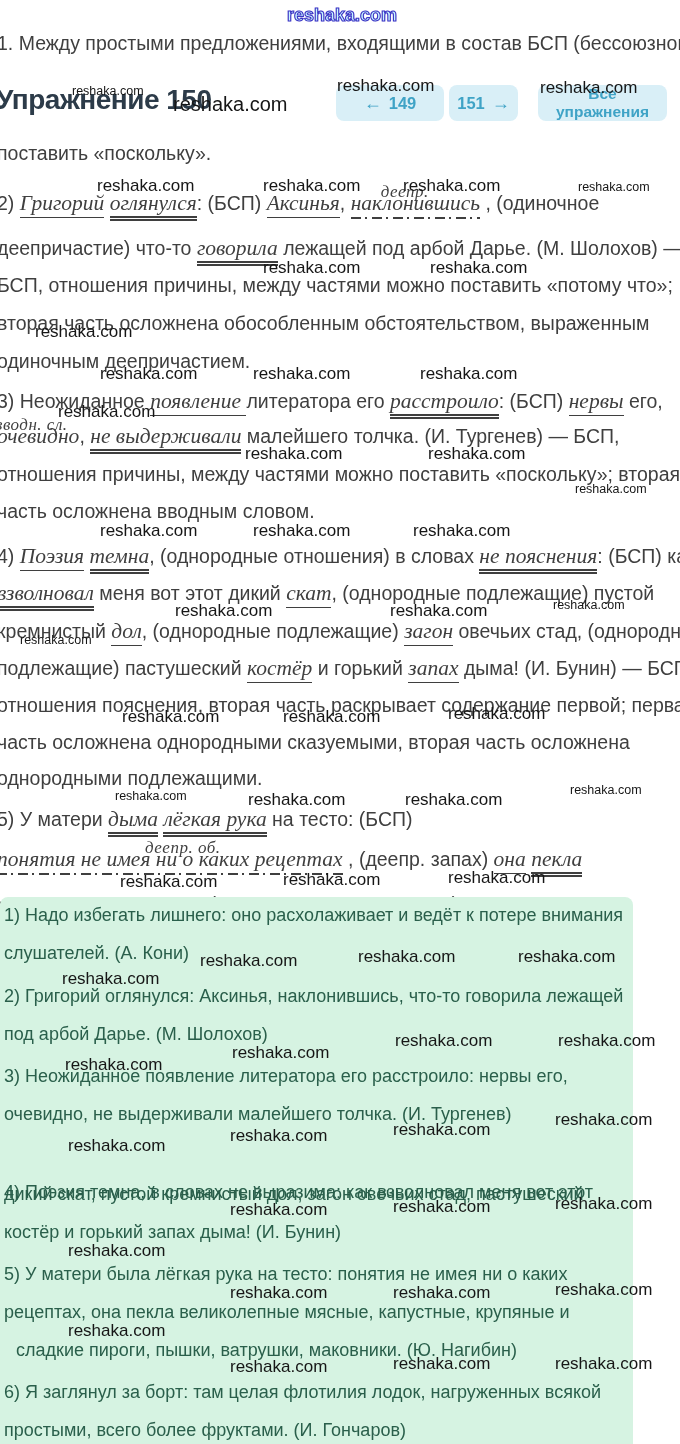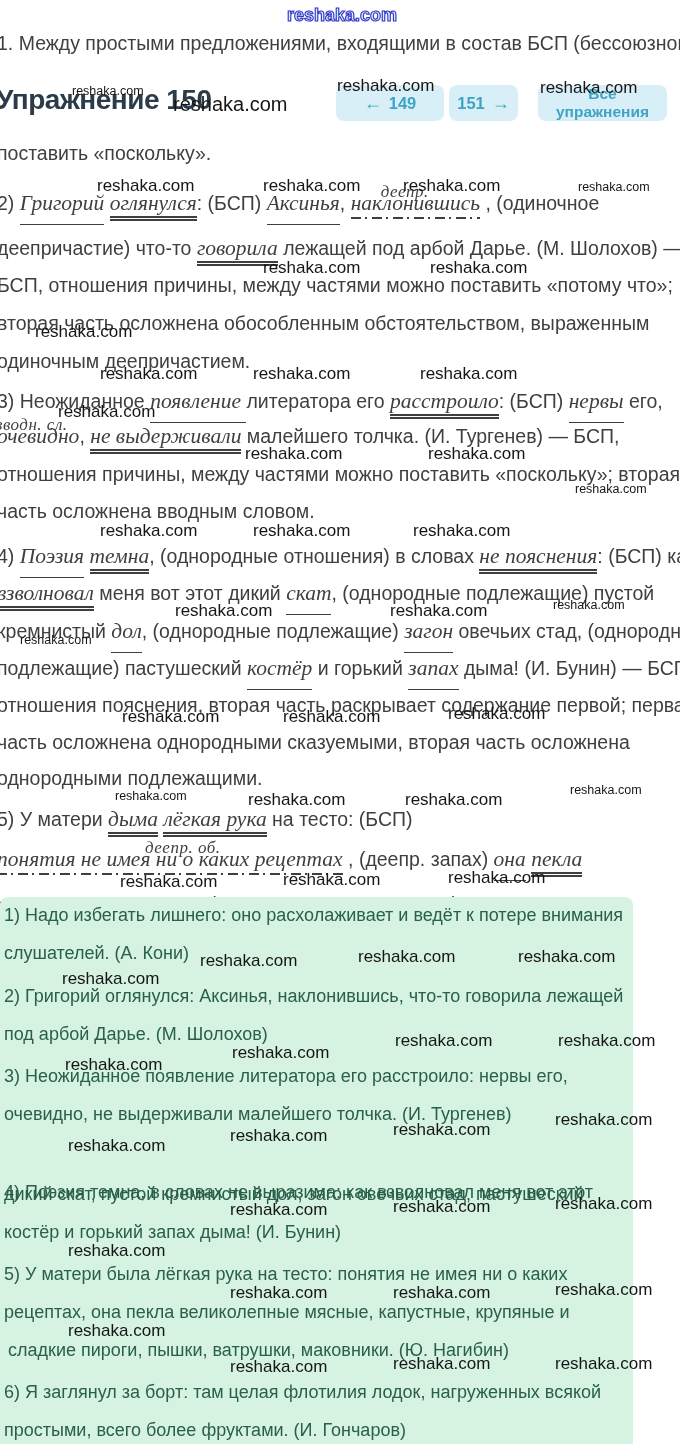--- a/index.html
+++ b/index.html
@@ -13,21 +13,21 @@
            font-family:"Liberation Sans",sans-serif;font-size:16.5px;font-weight:600;cursor:pointer;z-index:2;}
   #btn-prev{left:336px;top:85px;width:108px;height:36px;}
   #btn-next{left:449px;top:85px;width:69px;height:36px;}
   #btn-all{left:538px;top:85px;width:129px;height:36px;font-size:15.5px;}
   .arrow{font-size:18px;font-weight:400;}
   
   .line{position:absolute;white-space:nowrap;font-size:19.5px;color:var(--body-text);
         line-height:26px;z-index:2;}
   .line.under{z-index:0;}
   .seg.i,.seg.s,.seg.d,.seg.a{font-family:"Liberation Serif",serif;font-style:italic;font-size:21.5px;}
-  .seg.s{border-bottom:1.6px solid var(--body-text);padding-bottom:9px;}
+  .seg.s{border-bottom:1.6px solid var(--body-text);padding-bottom:2px;}
   .seg.d{border-bottom:5px double var(--body-text);padding-bottom:1px;}
   .seg.a{padding-bottom:4px;
          background-image:repeating-linear-gradient(90deg,var(--body-text) 0 10px,transparent 10px 14px,var(--body-text) 14px 16.5px,transparent 16.5px 21px);
          background-repeat:repeat-x;background-size:21px 1.6px;background-position:left bottom;}
   .rel{position:relative;text-align:right;}
   .lbl{position:absolute;top:-12px;left:10px;font-family:"Liberation Serif",serif;font-style:italic;
        font-size:17px;color:var(--body-text);letter-spacing:0.5px;}
   
   .answer-box{position:absolute;left:0;top:897px;width:633px;height:560px;
               background:var(--answer-bg);border-radius:8px;z-index:1;}
@@ -86,21 +86,21 @@
       <div class="ans-line" style="top: 943px; left: 4px;">слушателей. (А. Кони)</div>
       <div class="ans-line" style="top: 986px; left: 4px;">2) Григорий оглянулся: Аксинья, наклонившись, что-то говорила лежащей</div>
       <div class="ans-line" style="top: 1024px; left: 4px;">под арбой Дарье. (М. Шолохов)</div>
       <div class="ans-line" style="top: 1066px; left: 4px;">3) Неожиданное появление литератора его расстроило: нервы его,</div>
       <div class="ans-line" style="top: 1104px; left: 4px;">очевидно, не выдерживали малейшего толчка. (И. Тургенев)</div>
       <div class="ans-line" style="top: 1182px; left: 4px;">4) Поэзия темна, в словах не выразима: как взволновал меня вот этот</div>
       <div class="ans-line" style="top: 1184px; left: 4px;">дикий скат, пустой кремнистый дол, загон овечьих стад, пастушеский</div>
       <div class="ans-line" style="top: 1222px; left: 4px;">костёр и горький запах дыма! (И. Бунин)</div>
       <div class="ans-line" style="top: 1264px; left: 4px;">5) У матери была лёгкая рука на тесто: понятия не имея ни о каких</div>
       <div class="ans-line" style="top: 1302px; left: 4px;">рецептах, она пекла великолепные мясные, капустные, крупяные и</div>
-      <div class="ans-line" style="top: 1340px; left: 8px;">сладкие пироги, пышки, ватрушки, маковники. (Ю. Нагибин)</div>
+      <div class="ans-line" style="top: 1340px; left: 16px;">сладкие пироги, пышки, ватрушки, маковники. (Ю. Нагибин)</div>
       <div class="ans-line" style="top: 1382px; left: 4px;">6) Я заглянул за борт: там целая флотилия лодок, нагруженных всякой</div>
       <div class="ans-line" style="top: 1420px; left: 4px;">простыми, всего более фруктами. (И. Гончаров)</div>
     </div>
   <div id="wm-layer">
       <span class="wm outline" style="left: 287px; top: 5px;">reshaka.com</span>
       <span class="wm sm" style="left: 72px; top: 84px;">reshaka.com</span>
       <span class="wm lg" style="left: 173px; top: 93px;">reshaka.com</span>
       <span class="wm md" style="left: 337px; top: 76px;">reshaka.com</span>
       <span class="wm md" style="left: 540px; top: 78px;">reshaka.com</span>
       <span class="wm md" style="left: 97px; top: 176px;">reshaka.com</span>

